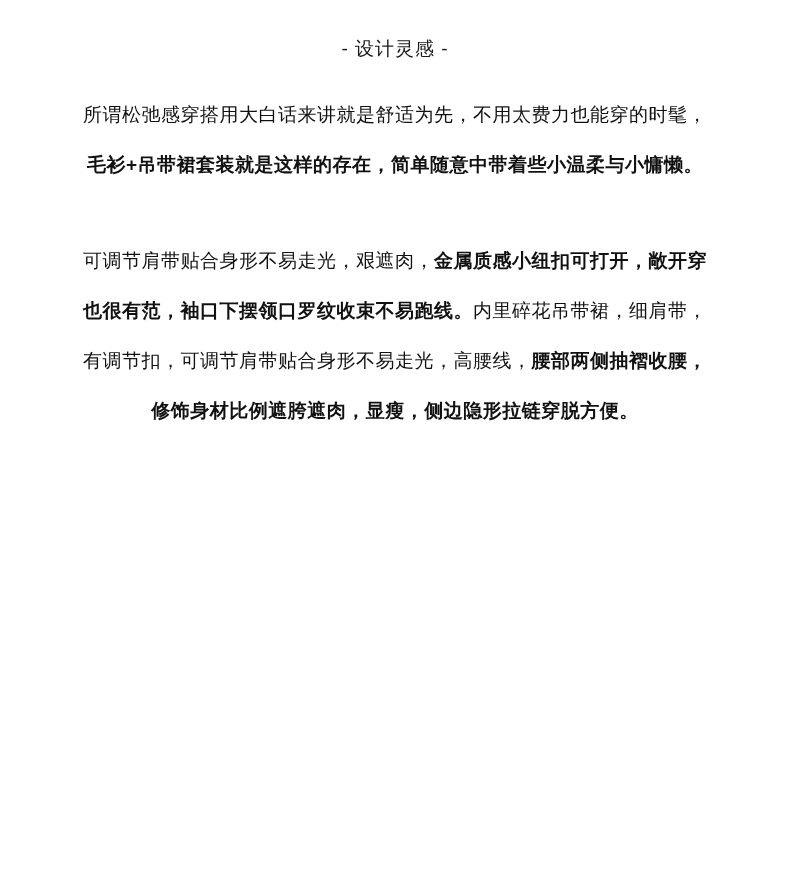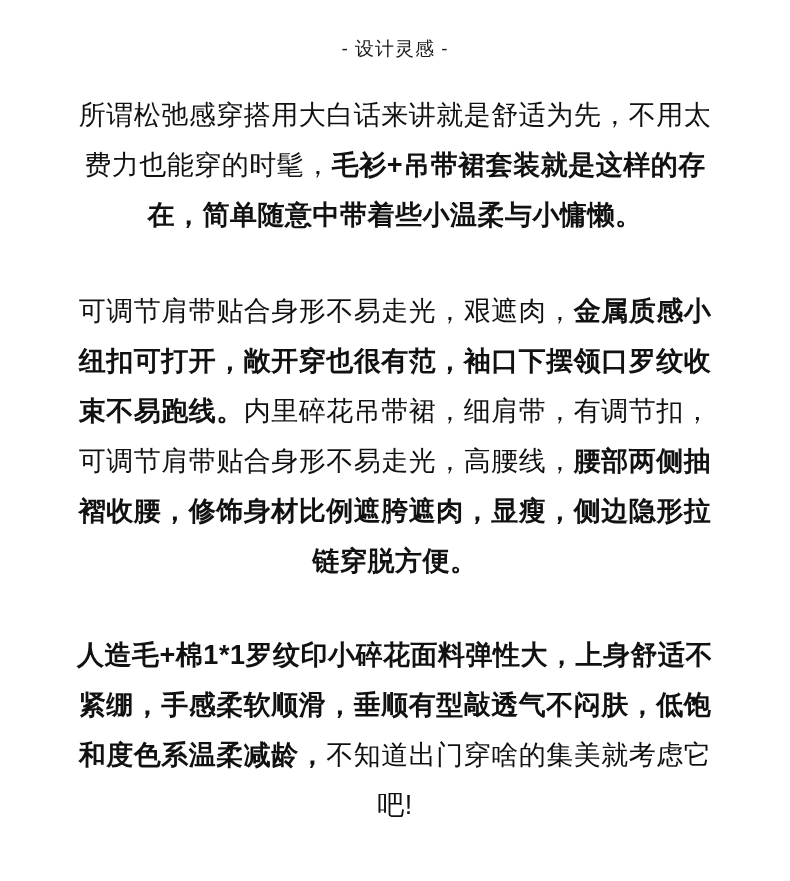--- a/index.html
+++ b/index.html
@@ -27,21 +27,21 @@
     font-size: 19px;
     letter-spacing: 1px;
     color: #1a1a1a;
     text-align: center;
     margin-bottom: 28px;
     font-weight: 400;
   }
   .para {
     width: 640px;
     text-align: center;
-    font-size: 27px;
+    font-size: 19px;
     line-height: 50px;
     color: #111111;
     letter-spacing: 0.5px;
   }
   .para.block-1 {
     margin-bottom: 46px;
   }
   .para.block-2 {
     margin-bottom: 44px;
   }
@@ -59,16 +59,13 @@
 <body>
 
 <div class="page">
   <div class="heading">- 设计灵感 -</div>
   <div class="para block-1">
     <span class="seg-normal">所谓松弛感穿搭用大白话来讲就是舒适为先，不用太费力也能穿的时髦，</span><span class="seg-bold">毛衫+吊带裙套装就是这样的存在，简单随意中带着些小温柔与小慵懒。</span>
   </div>
   <div class="para block-2">
     <span class="seg-normal">可调节肩带贴合身形不易走光，艰遮肉，</span><span class="seg-bold">金属质感小纽扣可打开，敞开穿也很有范，袖口下摆领口罗纹收束不易跑线。</span><span class="seg-normal">内里碎花吊带裙，细肩带，有调节扣，可调节肩带贴合身形不易走光，高腰线，</span><span class="seg-bold">腰部两侧抽褶收腰，修饰身材比例遮胯遮肉，显瘦，侧边隐形拉链穿脱方便。</span>
   </div>
-  <div class="para block-3">
-    <span class="seg-bold">人造毛+棉1*1罗纹印小碎花面料弹性大，上身舒适不紧绷，手感柔软顺滑，垂顺有型敲透气不闷肤，低饱和度色系温柔减龄，</span><span class="seg-normal">不知道出门穿啥的集美就考虑它吧!</span>
-  </div>
 </div>
 
 </body></html>

